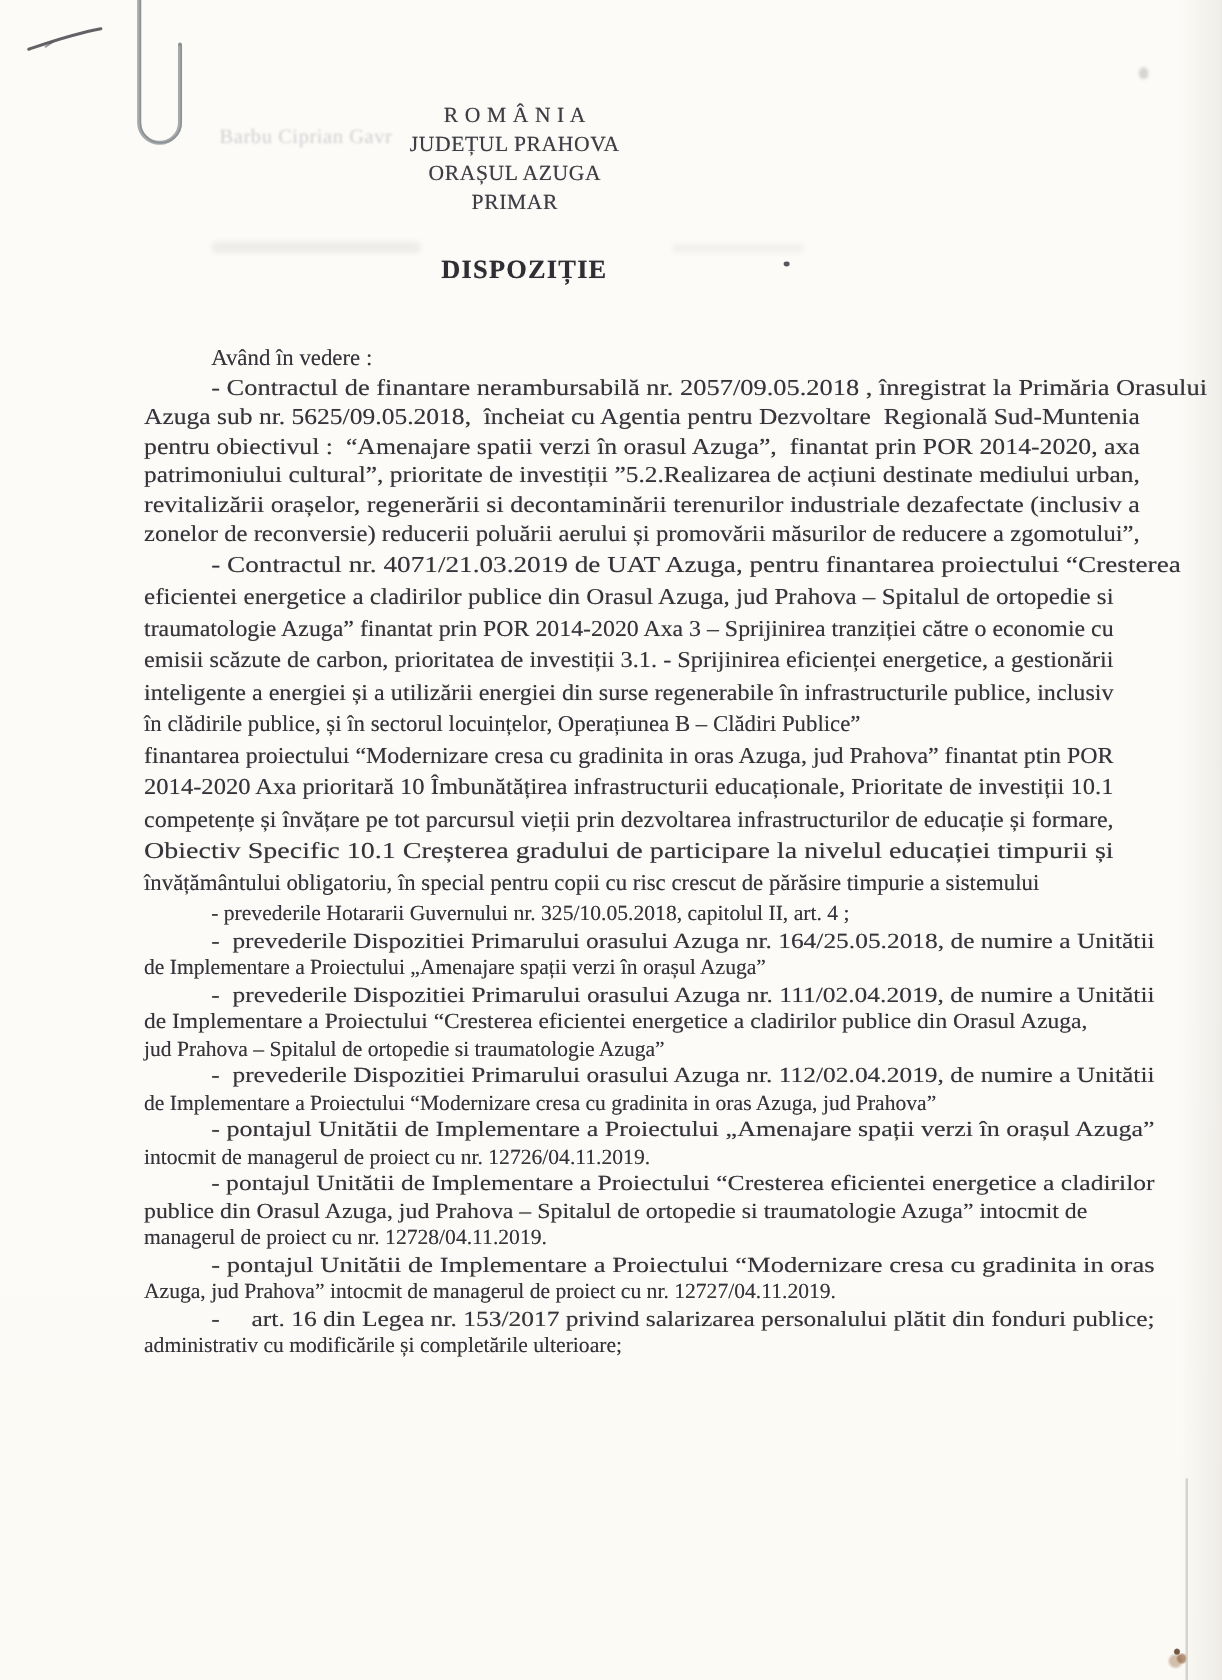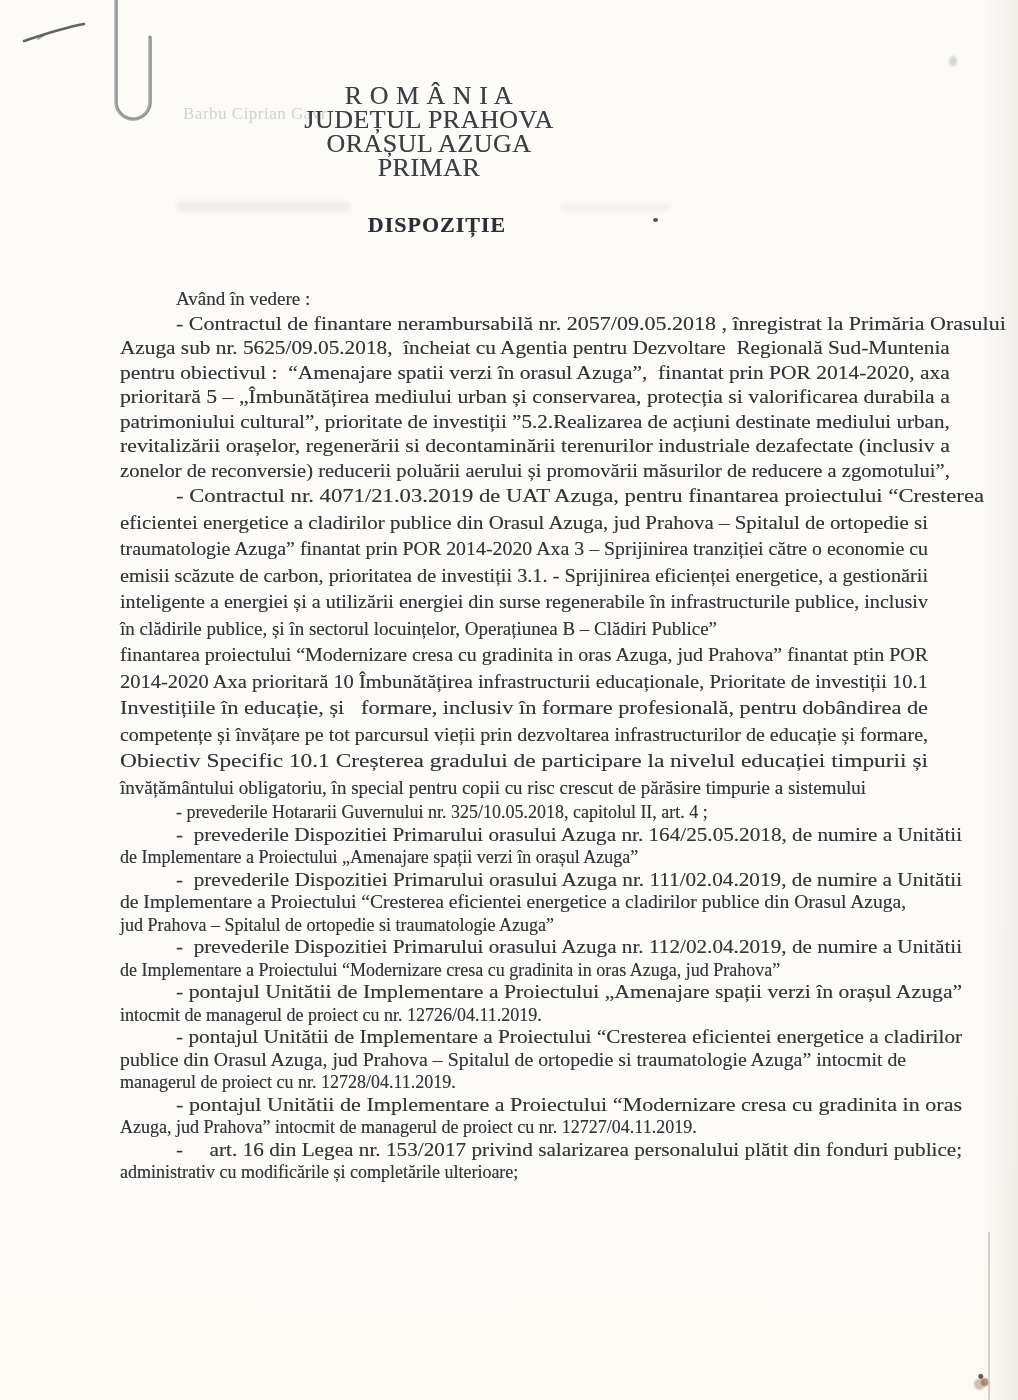--- a/index.html
+++ b/index.html
@@ -15,21 +15,21 @@
       linear-gradient(180deg, #fcfbf7 0%, #fcfbf8 60%, #fbfaf5 100%);
     font-family: "Liberation Serif", "DejaVu Serif", serif;
     color: #34343a;
   }
   
   .doc-header {
     position: absolute;
     top: 84px; left: 0; width: 858px;
     text-align: center;
     line-height: 24px;
-    font-size: 26px;
+    font-size: 18px;
     letter-spacing: 0.5px;
     color: #3d3d44;
     text-shadow: 0 0 0.6px rgba(60,60,68,0.55);
   }
   .doc-title {
     position: absolute;
     top: 212px; left: 0; width: 874px;
     text-align: center;
     font-size: 22px;
     font-weight: bold;
@@ -128,35 +128,33 @@
   </div>
 
   <div class="doc-title">DISPOZIȚIE</div>
 
   <div class="doc-body">
       <div class="block block-a">
         <div class="line indent"><span class="ltext">Având în vedere :</span></div>
         <div class="line indent fit"><span class="ltext" style="transform: scaleX(1.159);">- Contractul de finantare nerambursabilă nr. 2057/09.05.2018 , înregistrat la Primăria Orasului</span></div>
         <div class="line fit"><span class="ltext" style="transform: scaleX(1.1201);">Azuga sub nr. 5625/09.05.2018,  încheiat cu Agentia pentru Dezvoltare  Regională Sud-Muntenia</span></div>
         <div class="line fit"><span class="ltext" style="transform: scaleX(1.1307);">pentru obiectivul :  “Amenajare spatii verzi în orasul Azuga”,  finantat prin POR 2014-2020, axa</span></div>
-        <div class="line fit"><span class="ltext" style="transform: scaleX(1.144);">prioritară 5 – „Îmbunătățirea mediului urban și conservarea, protecția si valorificarea durabila a</span></div>
         <div class="line fit"><span class="ltext" style="transform: scaleX(1.1123);">patrimoniului cultural”, prioritate de investiții ”5.2.Realizarea de acțiuni destinate mediului urban,</span></div>
         <div class="line fit"><span class="ltext" style="transform: scaleX(1.1444);">revitalizării orașelor, regenerării si decontaminării terenurilor industriale dezafectate (inclusiv a</span></div>
         <div class="line fit"><span class="ltext" style="transform: scaleX(1.0825);">zonelor de reconversie) reducerii poluării aerului și promovării măsurilor de reducere a zgomotului”,</span></div>
       </div>
       <div class="block block-b">
         <div class="line indent fit"><span class="ltext" style="transform: scaleX(1.1933);">- Contractul nr. 4071/21.03.2019 de UAT Azuga, pentru finantarea proiectului “Cresterea</span></div>
         <div class="line fit"><span class="ltext" style="transform: scaleX(1.0999);">eficientei energetice a cladirilor publice din Orasul Azuga, jud Prahova – Spitalul de ortopedie si</span></div>
         <div class="line fit"><span class="ltext" style="transform: scaleX(1.046);">traumatologie Azuga” finantat prin POR 2014-2020 Axa 3 – Sprijinirea tranziției către o economie cu</span></div>
         <div class="line fit"><span class="ltext" style="transform: scaleX(1.0663);">emisii scăzute de carbon, prioritatea de investiții 3.1. - Sprijinirea eficienței energetice, a gestionării</span></div>
         <div class="line fit"><span class="ltext" style="transform: scaleX(1.0586);">inteligente a energiei și a utilizării energiei din surse regenerabile în infrastructurile publice, inclusiv</span></div>
         <div class="line"><span class="ltext">în clădirile publice, și în sectorul locuințelor, Operațiunea B – Clădiri Publice”</span></div>
         <div class="line fit"><span class="ltext" style="transform: scaleX(1.0504);">finantarea proiectului “Modernizare cresa cu gradinita in oras Azuga, jud Prahova” finantat ptin POR</span></div>
         <div class="line fit"><span class="ltext" style="transform: scaleX(1.0784);">2014-2020 Axa prioritară 10 Îmbunătățirea infrastructurii educaționale, Prioritate de investiții 10.1</span></div>
-        <div class="line fit"><span class="ltext" style="transform: scaleX(1.1744);">Investițiile în educație, și   formare, inclusiv în formare profesională, pentru dobândirea de</span></div>
         <div class="line fit"><span class="ltext" style="transform: scaleX(1.0519);">competențe și învățare pe tot parcursul vieții prin dezvoltarea infrastructurilor de educație și formare,</span></div>
         <div class="line fit"><span class="ltext" style="transform: scaleX(1.2311);">Obiectiv Specific 10.1 Creșterea gradului de participare la nivelul educației timpurii și</span></div>
         <div class="line"><span class="ltext">învățământului obligatoriu, în special pentru copii cu risc crescut de părăsire timpurie a sistemului</span></div>
       </div>
       <div class="block block-c">
         <div class="line indent"><span class="ltext">- prevederile Hotararii Guvernului nr. 325/10.05.2018, capitolul II, art. 4 ;</span></div>
         <div class="line indent fit"><span class="ltext" style="transform: scaleX(1.1771);">-  prevederile Dispozitiei Primarului orasului Azuga nr. 164/25.05.2018, de numire a Unitătii</span></div>
         <div class="line"><span class="ltext">de Implementare a Proiectului „Amenajare spații verzi în orașul Azuga”</span></div>
         <div class="line indent fit"><span class="ltext" style="transform: scaleX(1.1795);">-  prevederile Dispozitiei Primarului orasului Azuga nr. 111/02.04.2019, de numire a Unitătii</span></div>
         <div class="line fit"><span class="ltext" style="transform: scaleX(1.0876);">de Implementare a Proiectului “Cresterea eficientei energetice a cladirilor publice din Orasul Azuga,</span></div>

